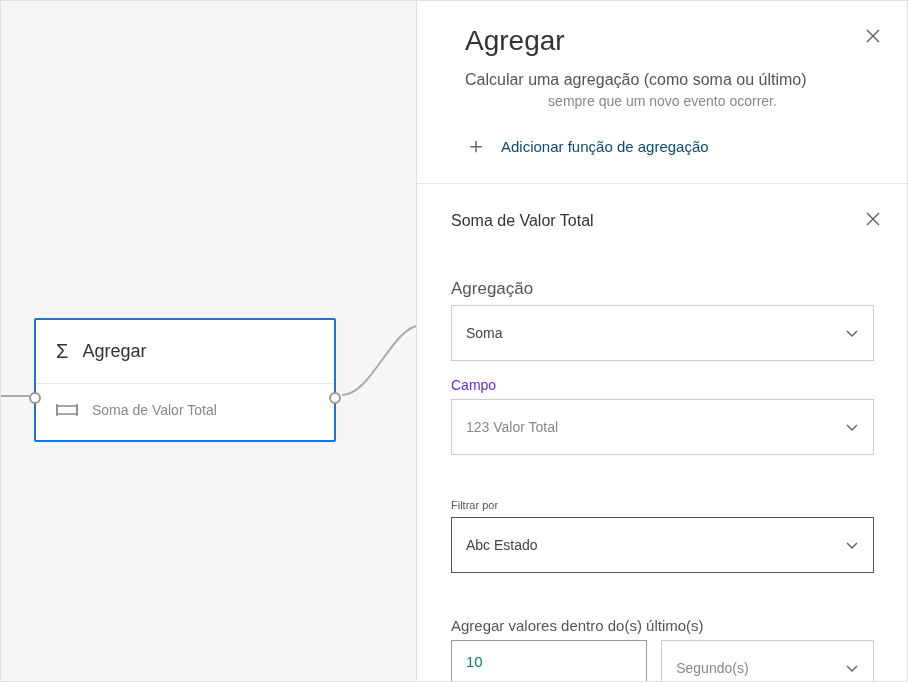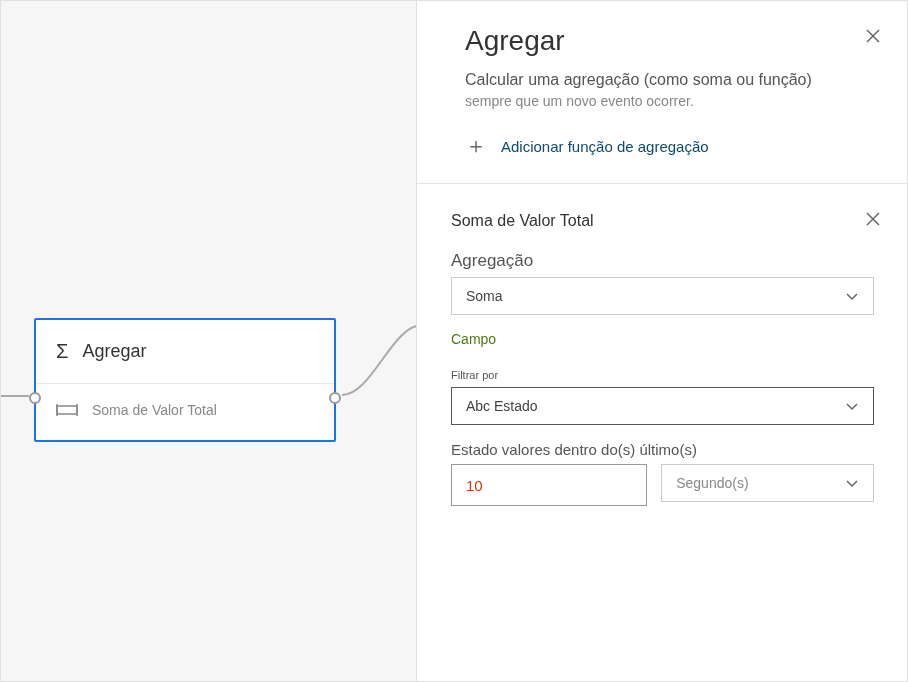--- a/index.html
+++ b/index.html
@@ -128,20 +128,21 @@
     .panel-description {
       font-size: 16px;
       color: #555;
       padding: 0 48px;
       line-height: 1.4;
     }
     .panel-subdescription {
       font-size: 14px;
       color: #888;
       padding: 2px 48px 0 48px;
+      text-align: center;
     }
     .add-function-row {
       display: flex;
       align-items: center;
       padding: 22px 48px 22px 48px;
       border-bottom: 1px solid #e5e5e5;
     }
     .plus-icon {
       font-size: 22px;
       color: #666;
@@ -165,30 +166,31 @@
     }
     .form-group {
       padding: 0 34px 16px 34px;
     }
     .form-label {
       font-size: 17px;
       color: #555;
       margin-bottom: 6px;
       display: block;
       font-weight: 400;
+      margin-top: 28px;
     }
     .form-label-small {
       font-size: 14px;
-      color: #4d7c0f;
+      color: #6d28d9;
       margin-bottom: 6px;
       display: block;
     }
     .select-box {
       width: 100%;
-      height: 38px;
+      height: 56px;
       border: 1px solid #ccc;
       background: #ffffff;
       display: flex;
       align-items: center;
       justify-content: space-between;
       padding: 0 14px;
       cursor: pointer;
     }
     .select-box.dark-border {
       border: 1px solid #555;
@@ -204,21 +206,21 @@
       width: 14px;
       height: 14px;
     }
     .input-box {
       width: 100%;
       height: 42px;
       border: 1px solid #999;
       background: #ffffff;
       padding: 0 14px;
       font-size: 15px;
-      color: #c2410c;
+      color: #0f766e;
       font-family: inherit;
     }
     .time-row {
       display: flex;
       gap: 14px;
     }
     .time-input {
       flex: 1;
     }
     .time-select {
@@ -255,21 +257,21 @@
 <div class="properties-panel">
   <div class="panel-header">
     <h1 class="panel-title">Agregar</h1>
     <span class="close-x">
       <svg width="14" height="14" viewBox="0 0 14 14">
         <line x1="1" y1="1" x2="13" y2="13" stroke="#666" stroke-width="1.5"></line>
         <line x1="13" y1="1" x2="1" y2="13" stroke="#666" stroke-width="1.5"></line>
       </svg>
     </span>
   </div>
-  <div class="panel-description">Calcular uma agregação (como soma ou função)</div>
+  <div class="panel-description">Calcular uma agregação (como soma ou último)</div>
   <div class="panel-subdescription">sempre que um novo evento ocorrer.</div>
 
   <div class="add-function-row">
     <span class="plus-icon">＋</span>
     <span class="add-function-label">Adicionar função de agregação</span>
   </div>
 
   <div class="section-header">
     <span class="section-title">Soma de Valor Total</span>
     <span class="close-x">
@@ -285,34 +287,40 @@
     <div class="select-box">
       <span class="select-value">Soma</span>
       <svg class="chevron-down" viewBox="0 0 14 14">
         <polyline points="2,5 7,10 12,5" fill="none" stroke="#666" stroke-width="1.5"></polyline>
       </svg>
     </div>
   </div>
 
   <div class="form-group">
     <label class="form-label-small">Campo</label>
+    <div class="select-box">
+      <span class="select-value muted">123 Valor Total</span>
+      <svg class="chevron-down" viewBox="0 0 14 14">
+        <polyline points="2,5 7,10 12,5" fill="none" stroke="#666" stroke-width="1.5"></polyline>
+      </svg>
+    </div>
   </div>
 
   <div class="form-group">
     <label class="form-label" style="font-size:11px;">Filtrar por</label>
     <div class="select-box dark-border">
       <span class="select-value">Abc Estado</span>
       <svg class="chevron-down" viewBox="0 0 14 14">
         <polyline points="2,5 7,10 12,5" fill="none" stroke="#666" stroke-width="1.5"></polyline>
       </svg>
     </div>
   </div>
 
   <div class="form-group">
-    <label class="form-label" style="font-size:15px;">Estado valores dentro do(s) último(s)</label>
+    <label class="form-label" style="font-size:15px;">Agregar valores dentro do(s) último(s)</label>
     <div class="time-row">
       <input class="input-box time-input" value="10" style="">
       <div class="select-box time-select">
         <span class="select-value muted">Segundo(s)</span>
         <svg class="chevron-down" viewBox="0 0 14 14">
           <polyline points="2,5 7,10 12,5" fill="none" stroke="#666" stroke-width="1.5"></polyline>
         </svg>
       </div>
     </div>
   </div>

